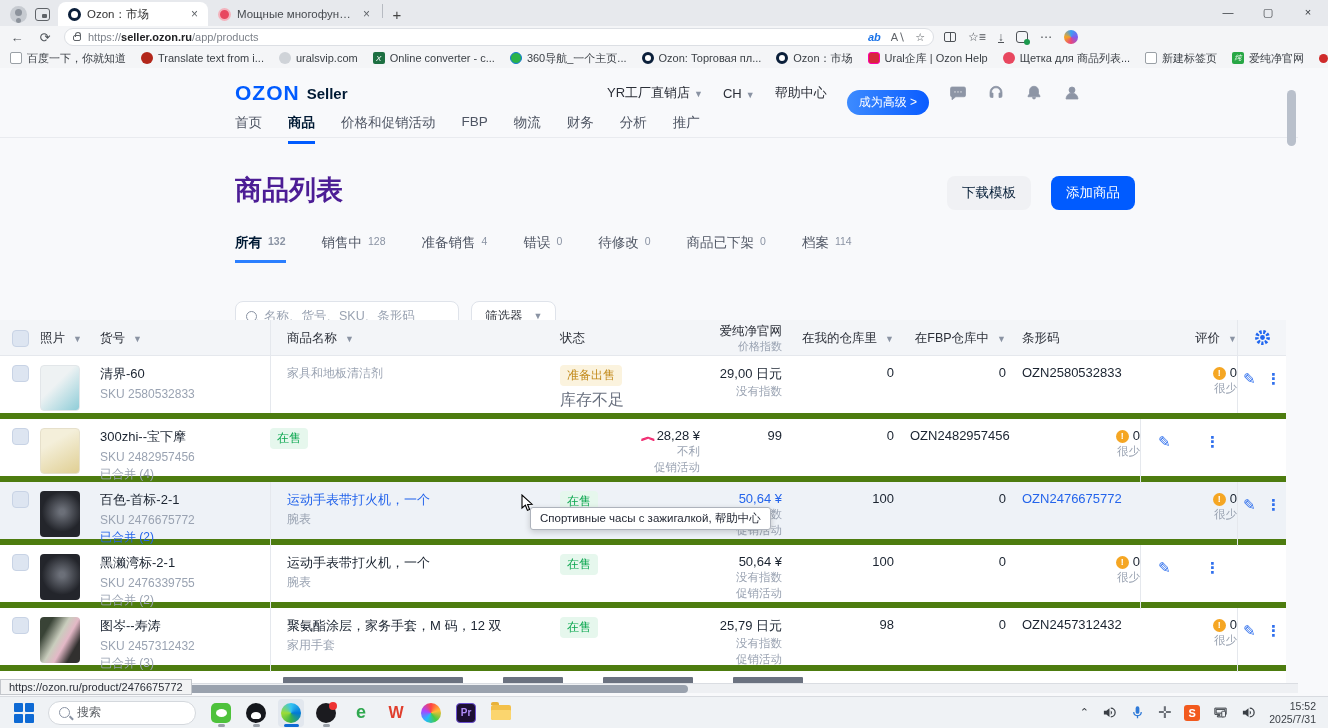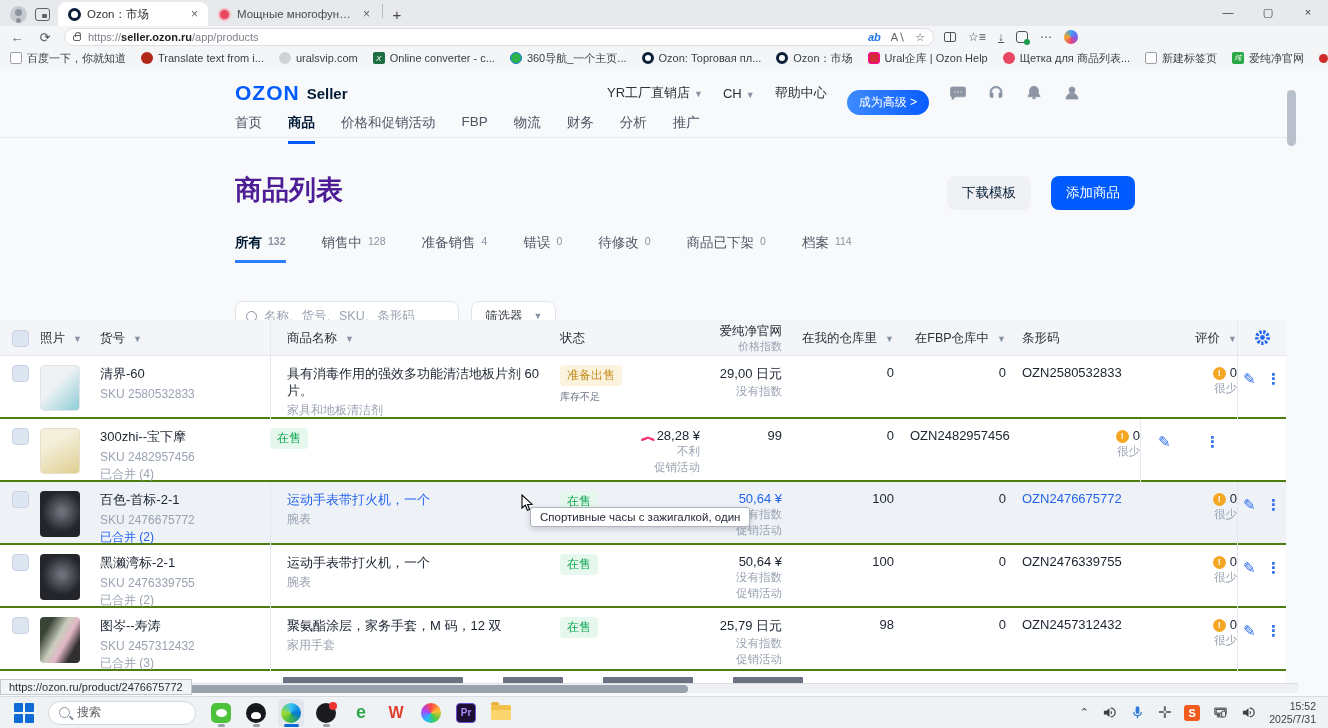--- a/index.html
+++ b/index.html
@@ -96,37 +96,37 @@
 
   
   .table { position:absolute; top:252px; left:0; width:1286px; }
   .grid { display:grid; grid-template-columns:40px 60px 170px 290px 140px 82px 112px 112px 134px 97px 49px; }
   .thead { height:36px; background:#f3f5f8; border-bottom:1px solid #e5e8ed; font-size:12.5px; color:#2b2f38; align-items:center; }
   .thead .hc { display:flex; align-items:center; gap:4px; padding-top:2px; }
   .h-right { justify-content:flex-end;text-align:right; }
   .h-sub { font-size:11px; color:#9aa3b2; line-height:13px; }
   .col-border-l { border-left:1px solid #e5e8ed; height:100%; }
   .checkbox { width:17px; height:17px; border-radius:4px; background:#dde5f1; border:1px solid #c8d3e5; display:inline-block; }
-  .trow { height:63px; background:#fff; border-bottom:2px solid #4d7c0f; font-size:13px; color:#1a2330; }
+  .trow { height:63px; background:#fff; border-bottom:6px solid #4d7c0f; font-size:13px; color:#1a2330; }
   .trow.hover { background:#eef2f7; }
   .c { padding-top:9px; }
   .c.cb { padding-left:12px; }
   .c.photo .thumb { width:40px; height:46px; border-radius:4px; }
   .t1 { background:linear-gradient(135deg,#eef2f3 40%,#8fcdd8); border:1px solid #e2e6e9; }
   .t2 { background:linear-gradient(150deg,#f4efda 30%,#e0cf93); border:1px solid #e6e0cb; }
   .t3 { background:radial-gradient(circle at 55% 45%, #6b6f78 8%, #23252b 60%); }
   .t4 { background:linear-gradient(120deg,#394336 20%,#c9cdbd 45%,#e3b8c6 60%,#31302f 80%); }
   .art-name { margin-bottom:3px; }
   .sub { font-size:12px; color:#9aa3b2; line-height:17px; }
   .link { color:#2464eb; }
   .prod-name { margin-bottom:3px; line-height:17px; }
   .pill { display:inline-block; font-size:12px; padding:2px 7px; border-radius:4px; }
   .pill.ok { color:#0ca750; background:#e6f7ed; }
   .pill.warn { color:#c28a1a; background:#fbf3de; }
-  .status-note { font-size:10px; color:#6b7280; margin-top:4px; }
+  .status-note { font-size:16px; color:#6b7280; margin-top:4px; }
   .c.price, .c.num, .c.rating { text-align:right; }
   .price-main { display:flex; justify-content:flex-end; align-items:center; gap:3px; }
   .price-sub { font-size:11.5px; color:#9aa3b2; line-height:16px; }
   .c.barcode { padding-left:16px; }
   .warn-ic { display:inline-flex; width:13px; height:13px; border-radius:50%; background:#f5a623; color:#fff; font-size:9px; font-weight:bold; align-items:center; justify-content:center; margin-right:4px; vertical-align:1px; }
   .c.actions { display:flex; justify-content:space-around; padding-top:14px; border-left:1px solid #e5e8ed; }
   .edit-ic { color:#2f6fed; font-size:15px; }
   .dots-ic { color:#2f6fed; font-size:15px; font-weight:bold; letter-spacing:0; }
   .gear-wrap { display:flex; justify-content:center; align-items:center; border-left:1px solid #e5e8ed; height:100%; }
   .chev-up { color:#f1256d; font-weight:bold; font-size:11px; line-height:8px; display:inline-block; transform:scaleX(1.4); }
@@ -418,21 +418,20 @@
       <div class="grid trow">
         <div class="c cb"><span class="checkbox"></span></div>
         <div class="c photo">
             <div class="thumb t1"></div>
           </div>
         <div class="c">
           <div class="art-name">清界-60</div>
           <div class="sub">SKU 2580532833</div>
         </div>
         <div class="c col-border-l" style="padding-left:16px;">
-          <div class="prod-name">具有消毒作用的强效多功能清洁地板片剂 60 片。</div>
           <div class="sub">家具和地板清洁剂</div>
         </div>
         <div class="c"><span class="pill warn">准备出售</span>
           <div class="status-note">库存不足</div></div>
         <div class="c price">
           <div class="price-main">29,00 日元</div>
           <div class="price-sub">没有指数</div>
         </div>
         <div class="c num">0</div>
         <div class="c num">0</div>
@@ -527,21 +526,20 @@
           <div class="sub">腕表</div>
         </div>
         <div class="c"><span class="pill ok">在售</span></div>
         <div class="c price">
           <div class="price-main">50,64 ¥</div>
           <div class="price-sub">没有指数</div>
           <div class="price-sub">促销活动</div>
         </div>
         <div class="c num">100</div>
         <div class="c num">0</div>
-        <div class="c barcode">OZN2476339755</div>
         <div class="c rating">
             <div><span class="warn-ic">!</span><span>0</span></div>
           <div class="price-sub">很少</div>
           </div>
         <div class="c actions">
             <span class="edit-ic">✎</span>
             <span class="dots-ic">⋮</span>
           </div>
       </div>
 
@@ -581,21 +579,21 @@
       <div class="partial-row">
         <span class="skel" style="width:180px;"></span><span class="skel" style="width:60px;"></span><span class="skel" style="width:90px;"></span><span class="skel" style="width:70px;"></span>
       </div>
     </div>
 
     <div class="cursor">
       <svg width="16" height="18" viewBox="0 0 16 18">
           <path d="M2 1 L2 14 L5.4 11.2 L7.4 16.4 L9.6 15.5 L7.6 10.4 L12 10.2 Z" fill="#fff" stroke="#000" stroke-width="1.1"></path>
         </svg>
     </div>
-    <div class="tooltip">Спортивные часы с зажигалкой, один</div>
+    <div class="tooltip">Спортивные часы с зажигалкой, 帮助中心</div>
 
     <div class="vscroll"></div>
     <div class="hscroll">
         <div class="thumb"></div>
       </div>
     <div class="status-link">https://ozon.ru/product/2476675772</div>
   </div>
 
   <div class="taskbar">
     <div class="start">

